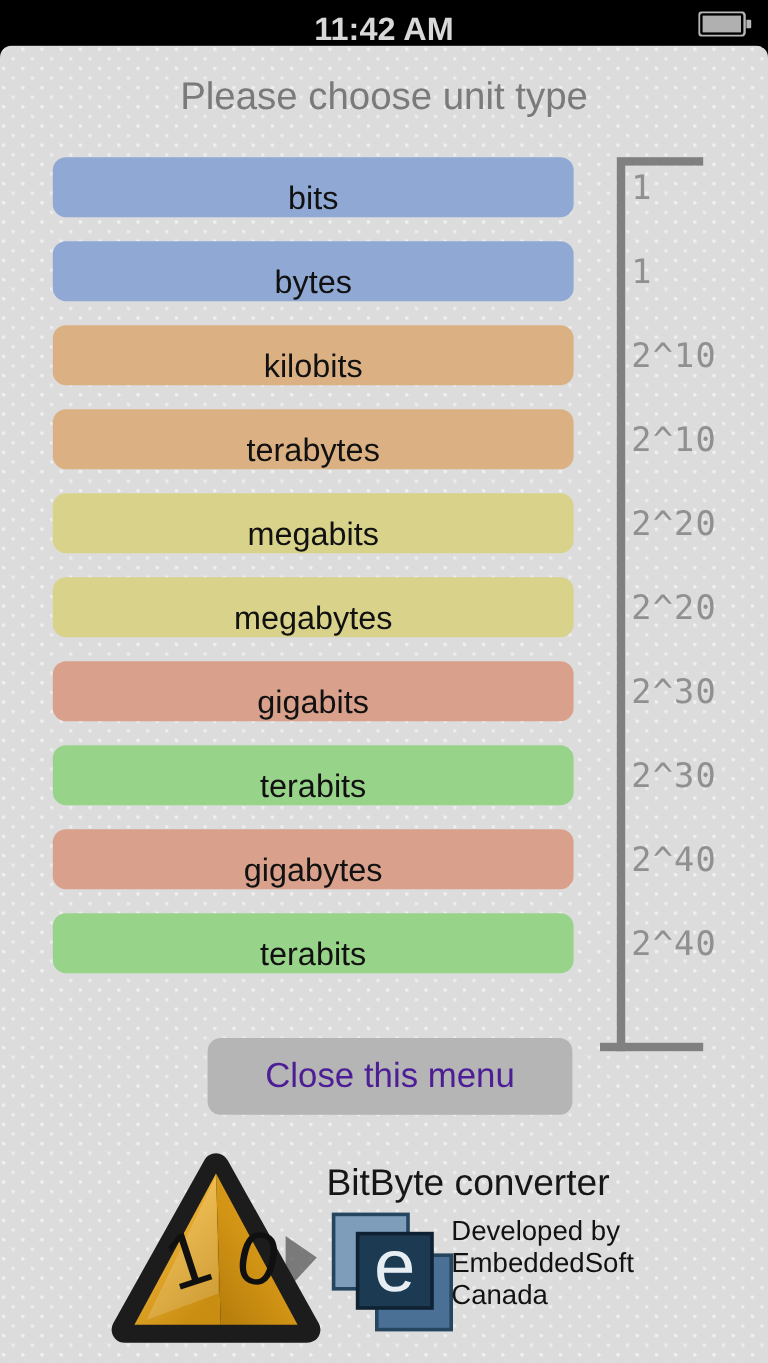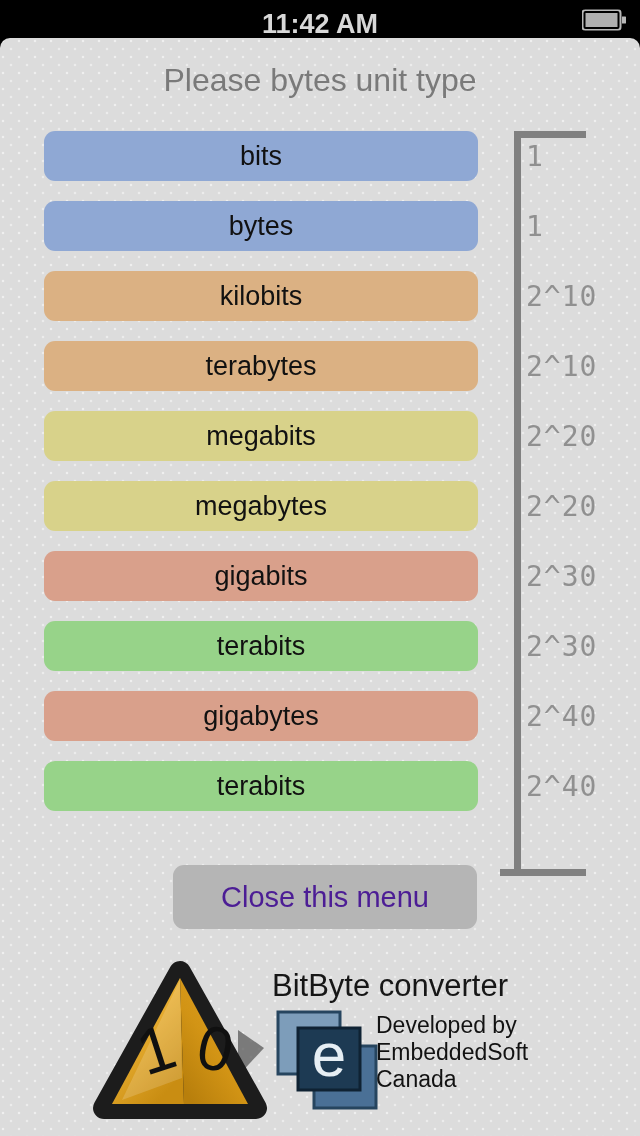--- a/index.html
+++ b/index.html
@@ -55,21 +55,21 @@
     position:absolute;
     top:93px; left:44px;
     width:434px;
   }
   .unit-button{
     position:relative;
     width:434px; height:50px;
     border-radius:11px;
     border:none;
     margin-bottom:20px;
-    display:flex; align-items:center; justify-content:center;
+    display:flex; align-items:flex-end; justify-content:center;
     font-family:"Liberation Sans", sans-serif;
     font-size:27px;
     color:#111;
     cursor:pointer;
     background-image:
       radial-gradient(circle at 4px 4px, rgba(255,255,255,.20) 1.6px, transparent 1.8px);
     background-size:14px 14px;
   }
 
   
@@ -156,21 +156,21 @@
   <span id="status-time">11:42 AM</span>
   <svg id="battery-icon" viewBox="0 0 44 21">
     <rect x="0.5" y="0.5" width="38" height="20" rx="3" ry="3" fill="none" stroke="#b8b8b8" stroke-width="2"></rect>
     <rect x="3.5" y="3.5" width="32" height="14" fill="#b0b0b0"></rect>
     <path d="M40 7 h3 a2 2 0 0 1 2 2 v3 a2 2 0 0 1 -2 2 h-3 z" fill="#b8b8b8"></path>
   </svg>
 </div>
 
 <div id="app-panel">
 
-  <div id="page-title">Please bytes unit type</div>
+  <div id="page-title">Please choose unit type</div>
 
   <div id="unit-list">
       <button class="unit-button" style="background: rgb(143, 168, 212);">
         <span>bits</span>
       </button>
       <button class="unit-button" style="background: rgb(143, 168, 212);">
         <span>bytes</span>
       </button>
       <button class="unit-button" style="background: rgb(219, 177, 131);">
         <span>kilobits</span>

